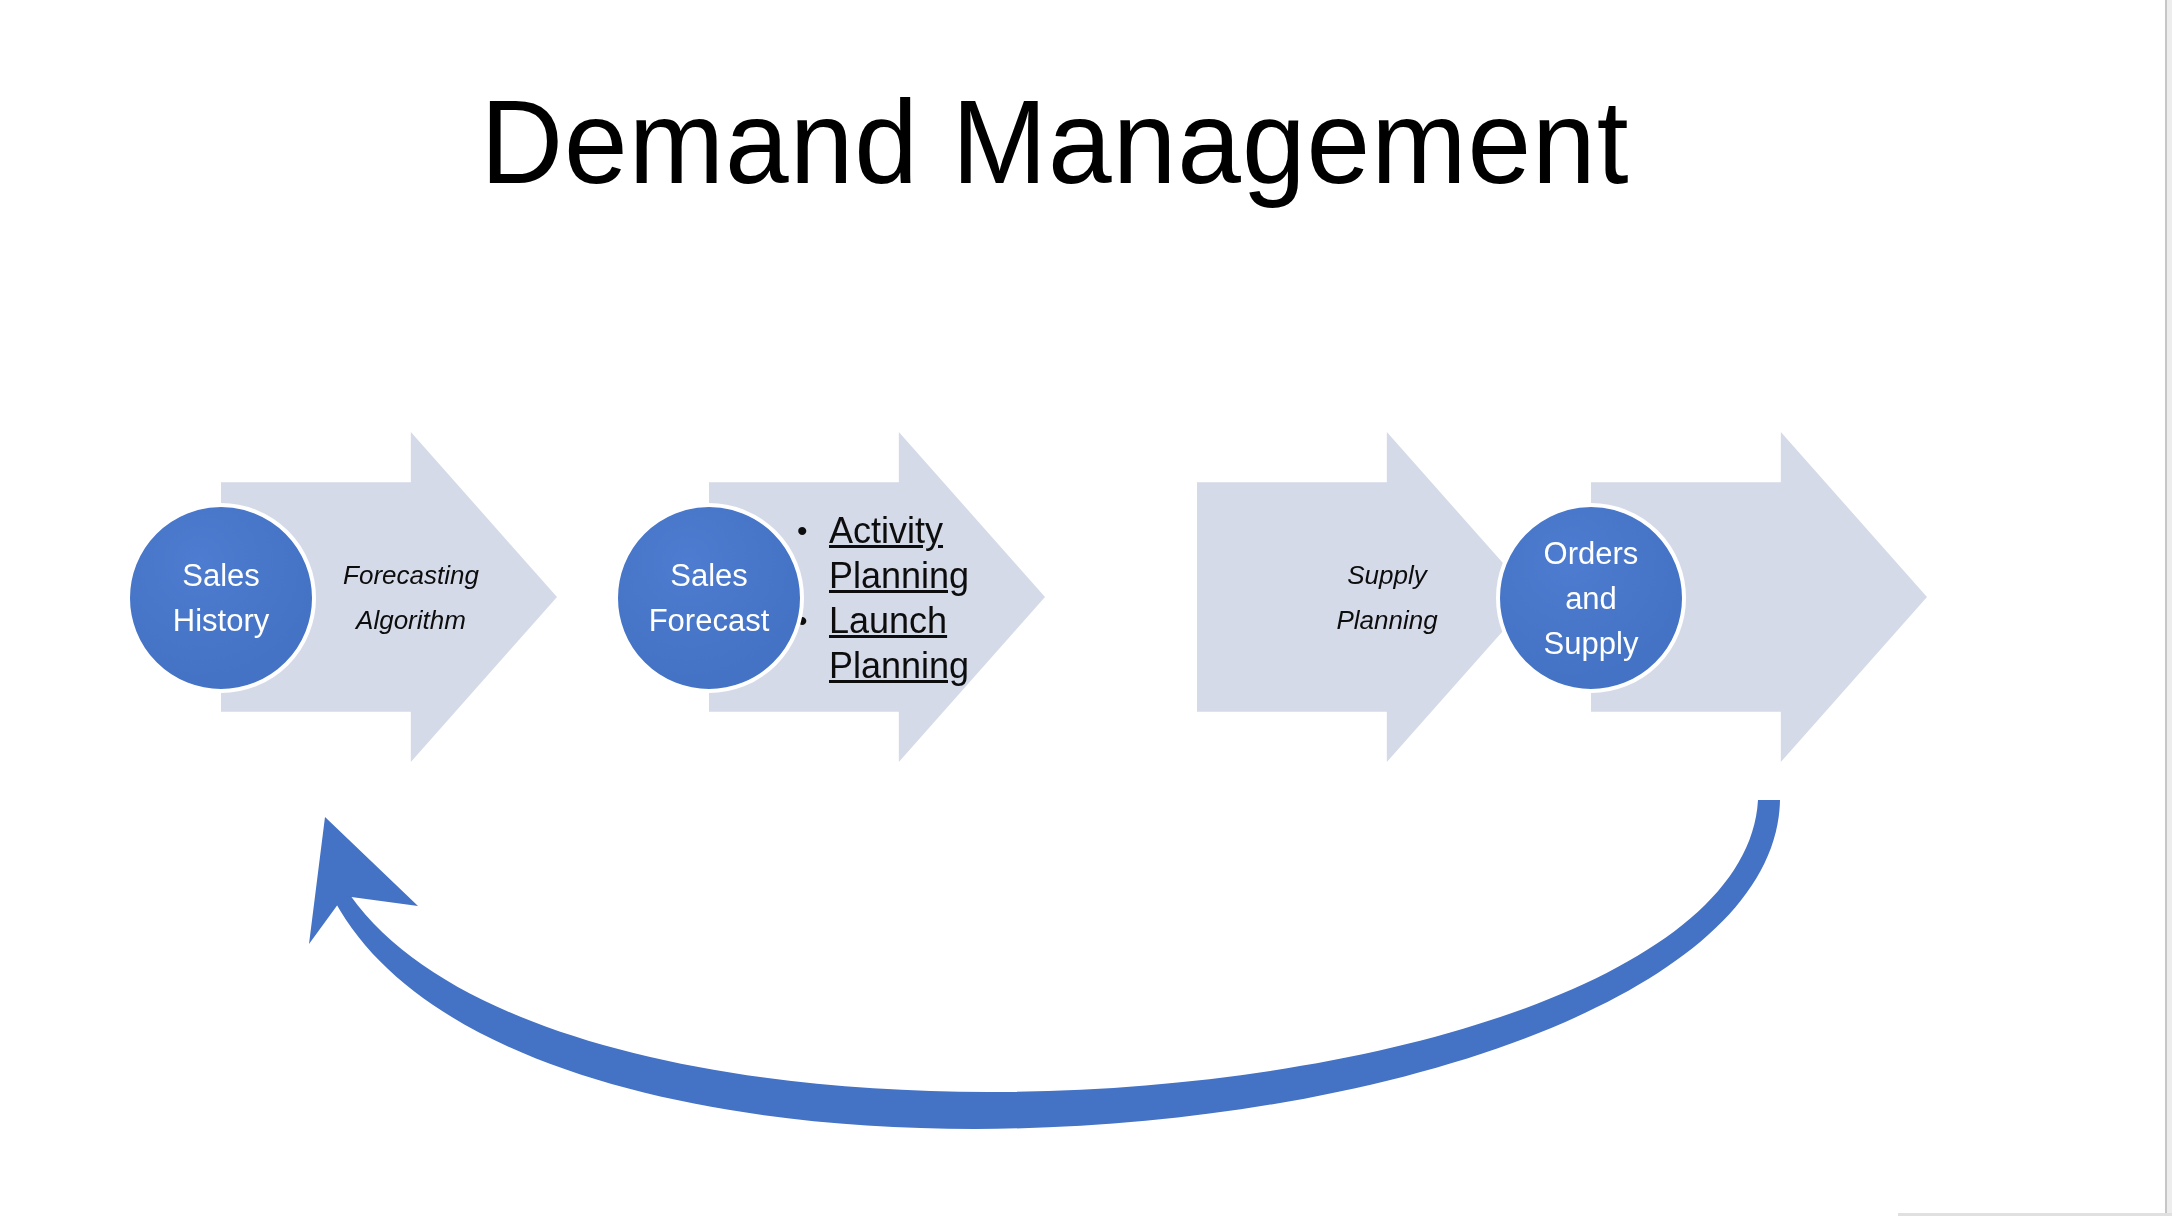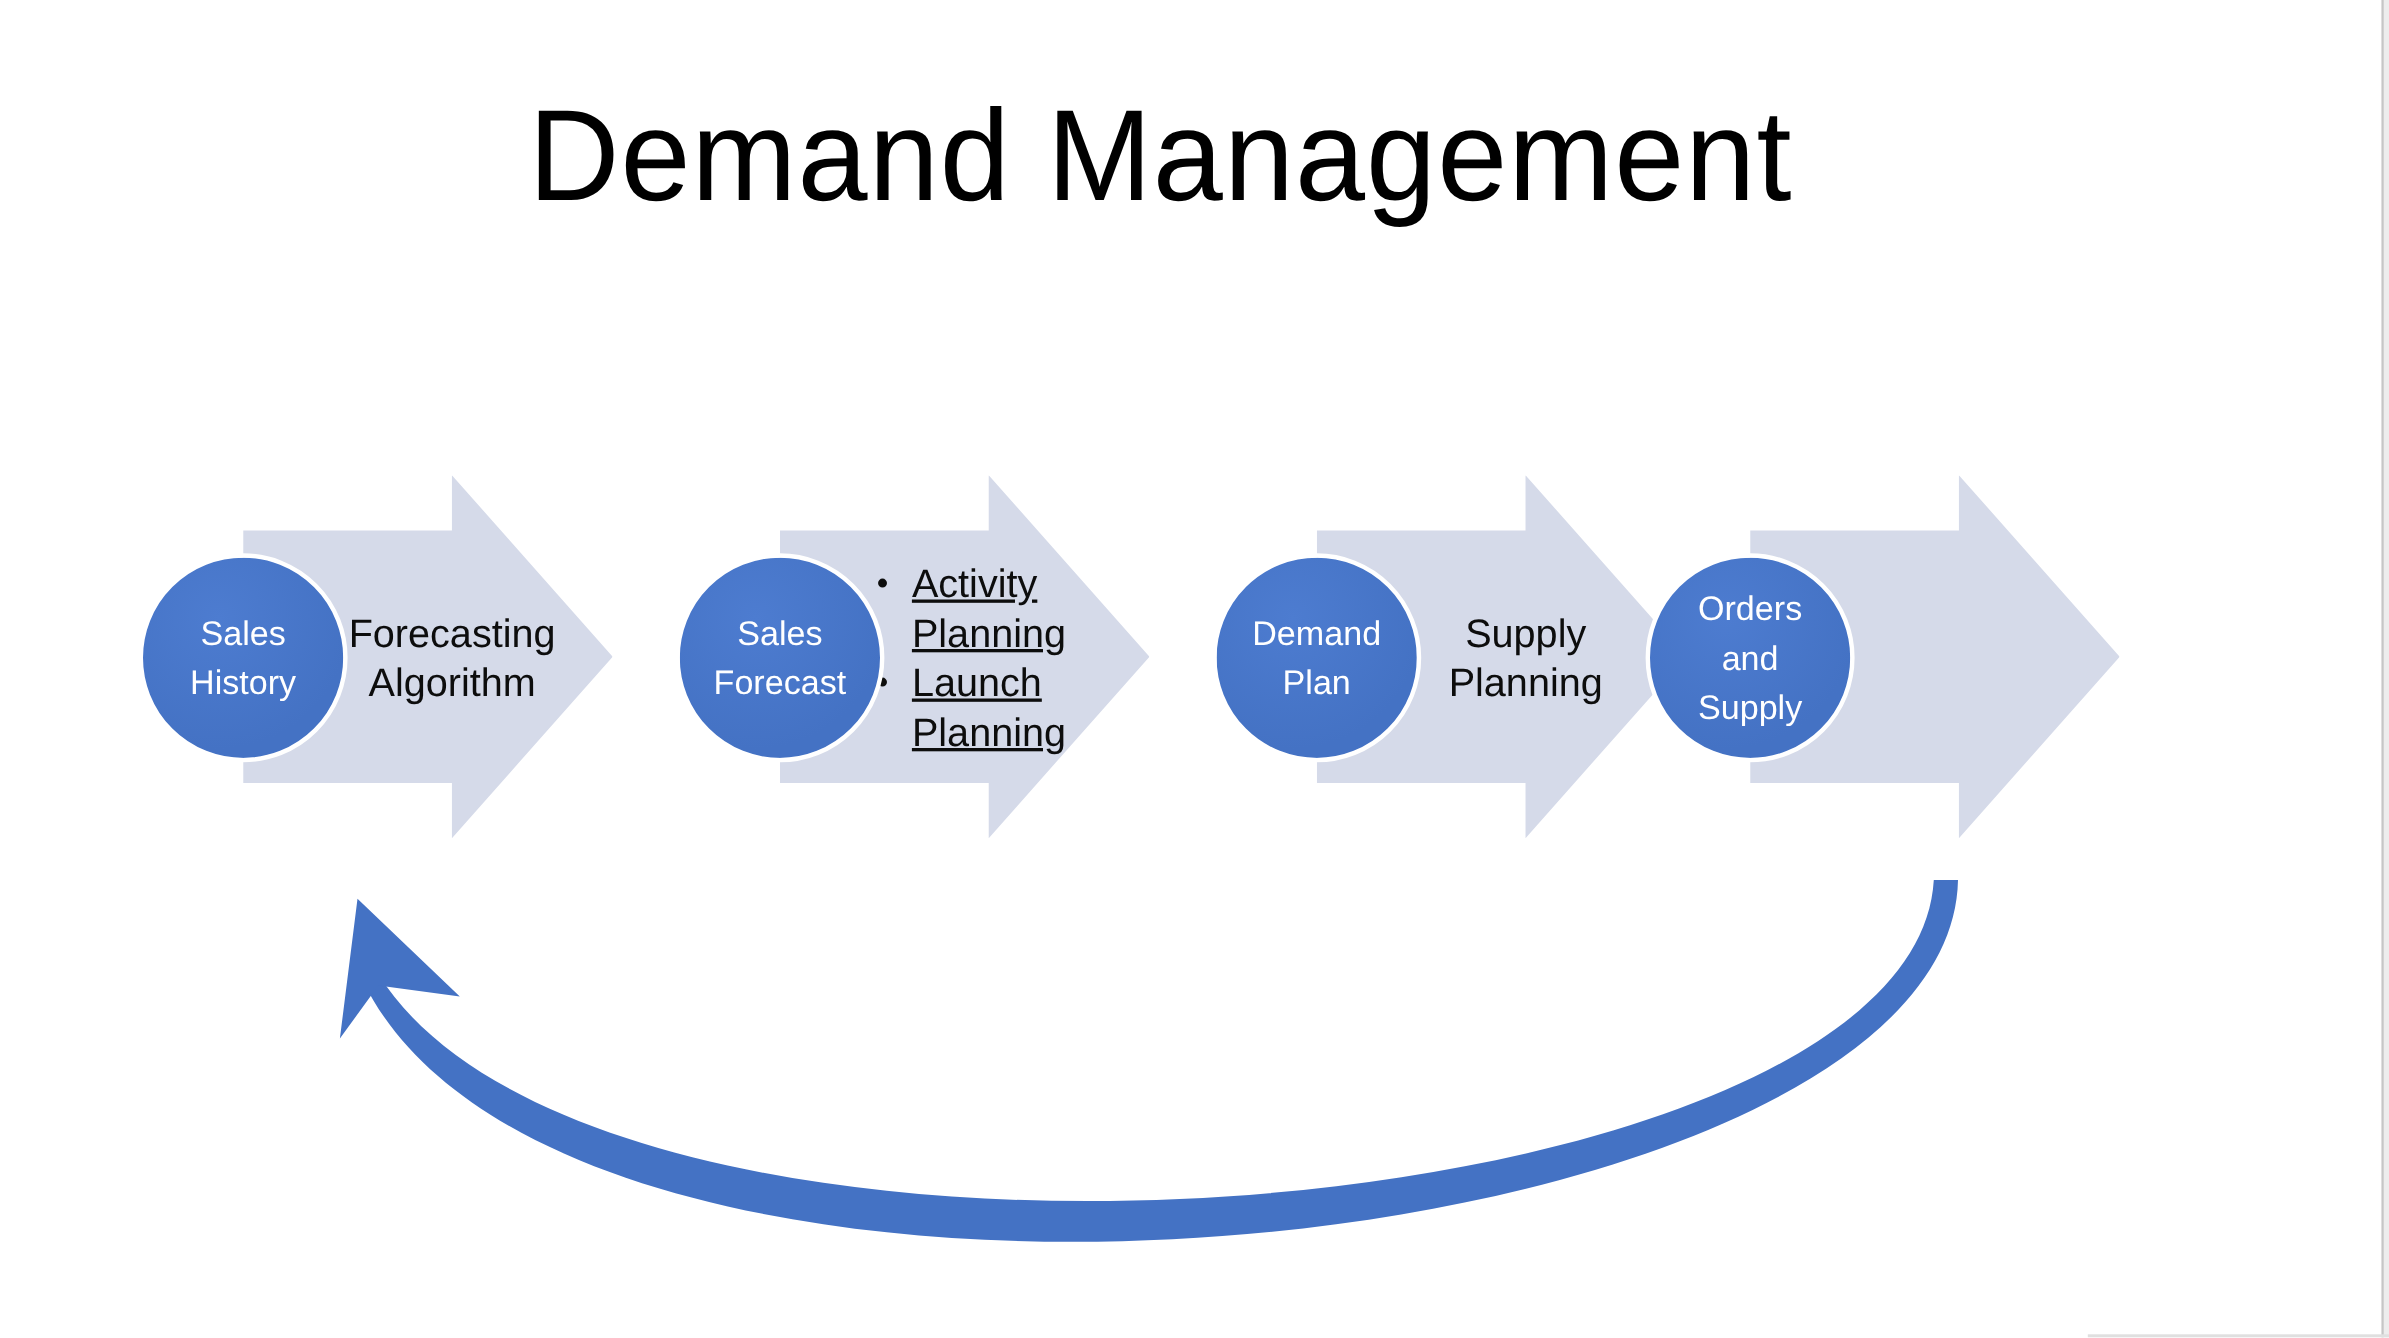--- a/index.html
+++ b/index.html
@@ -33,22 +33,22 @@
     background:radial-gradient(circle at 38% 30%, #4d7cd0 0%, #4472C4 70%);
     border:4px solid #ffffff;
     display:flex;align-items:center;justify-content:center;
   }
   .circle-label{
     color:#fff;font-size:31px;line-height:45px;text-align:center;
     white-space:pre-line;
   }
   .arrow-label{
     position:absolute;left:70px;top:121px;width:240px;
-    text-align:center;font-size:36px;line-height:45px;
-    white-space:pre-line;color:#0d0d0d;
+    text-align:center;font-size:26px;line-height:45px;
+    white-space:pre-line;color:#0d0d0d;font-style:italic;
   }
   .bullet-list{
     position:absolute;left:88px;top:76px;width:220px;
     font-size:36px;line-height:45px;color:#0d0d0d;
   }
   .bullet-item{display:flex;}
   .bullet-marker{flex:0 0 32px;font-size:30px;}
   .bullet-text{white-space:pre-line;text-decoration:underline;}
   
   .swoosh{position:absolute;left:0;top:0;pointer-events:none;}
@@ -94,24 +94,20 @@
   <div class="circle">
     <div class="circle-label">Sales
 Forecast</div>
   </div>
 </div>
 
 <div class="step s3">
   <div class="arrow-shape"></div>
   <div class="arrow-label">Supply
 Planning</div>
-  <div class="circle">
-    <div class="circle-label">Demand
-Plan</div>
-  </div>
 </div>
 
 <div class="step s4">
   <div class="arrow-shape"></div>
   <div class="circle">
     <div class="circle-label">Orders
 and
 Supply</div>
   </div>
 </div>

